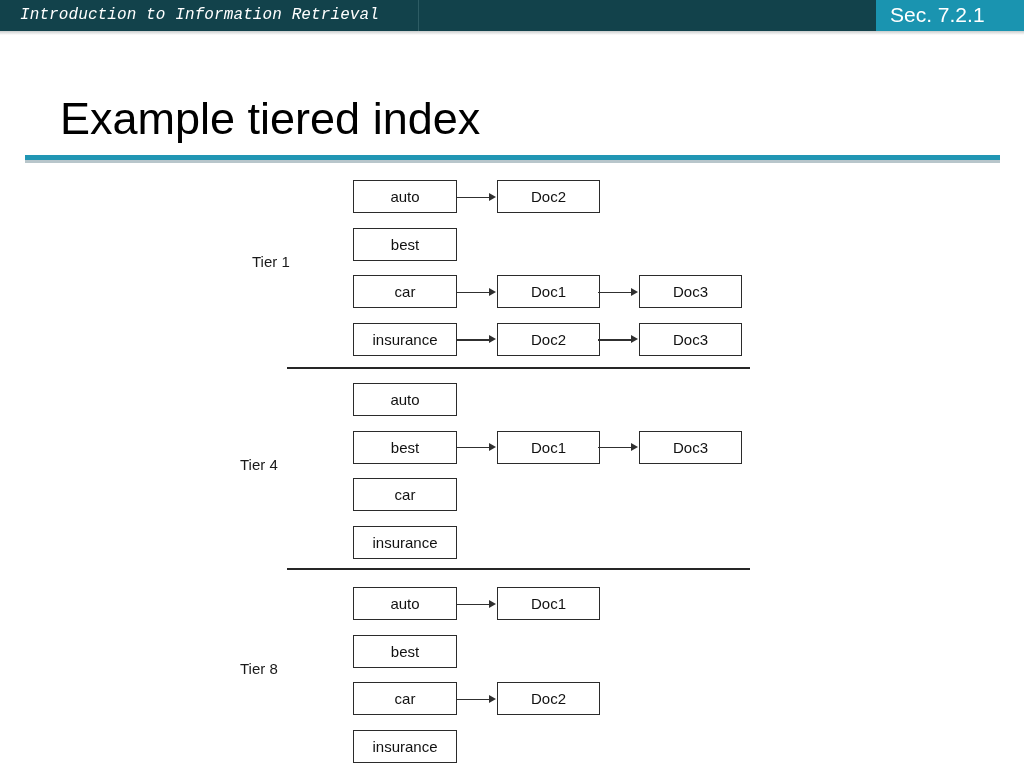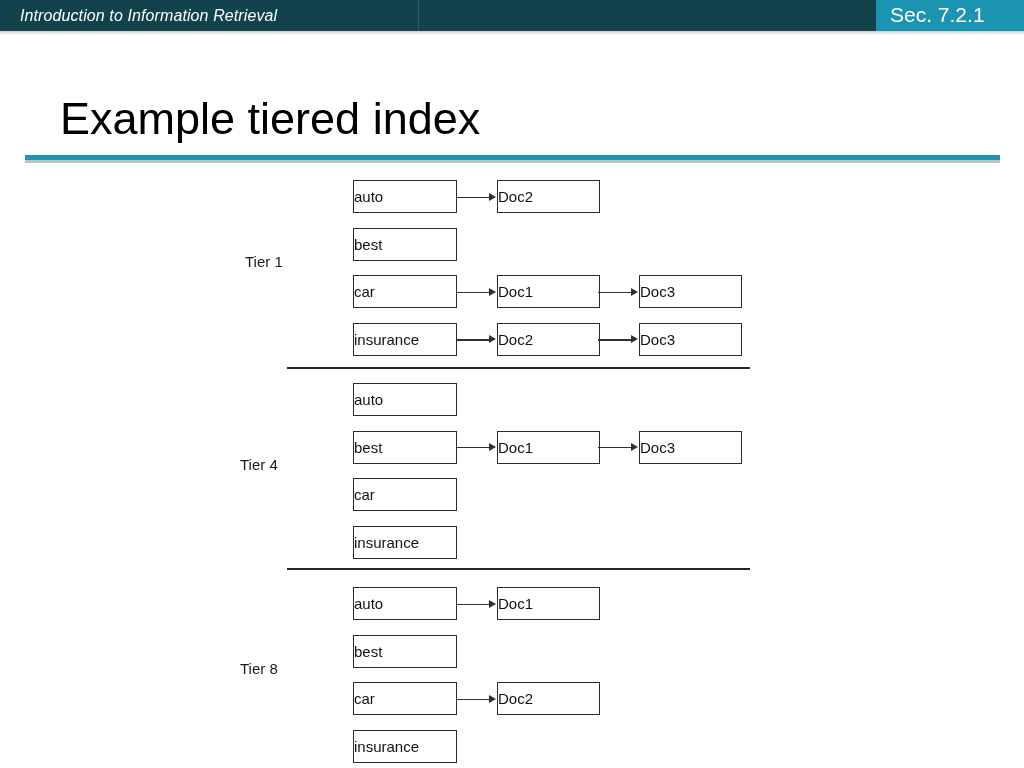--- a/index.html
+++ b/index.html
@@ -44,20 +44,21 @@
     position: absolute;
     left: 20px;
     top: 0;
     height: 31px;
     line-height: 31px;
     color: #ffffff;
     font-size: 16px;
     font-style: italic;
     white-space: nowrap;
     letter-spacing: 0.1px;
+    font-family: Liberation Mono, monospace;
   }
   .sec-badge {
     position: absolute;
     left: 876px;
     top: 0;
     width: 172px;
     height: 31px;
     background: #1a94b0;
   }
   .sec-badge-label {
@@ -110,21 +111,21 @@
     position: absolute;
     font-size: 15px;
     color: #1a1a1a;
     white-space: nowrap;
   }
   .node-box {
     position: absolute;
     box-sizing: border-box;
     border: 1.4px solid #2b2b2b;
     background: #ffffff;
-    text-align: left;
+    text-align: center;
     font-size: 15px;
     color: #111111;
     white-space: nowrap;
     overflow: hidden;
   }
   .term-box {
     width: 104px;
     height: 33px;
     line-height: 31px;
   }
@@ -162,21 +163,21 @@
     <div class="sec-badge-label">Sec. 7.2.1</div>
   </div>
 </div>
 <div class="header-bar-shadow"></div>
 
 <div class="slide-title">Example tiered index</div>
 <div class="title-rule"></div>
 <div class="title-rule-shadow"></div>
 
 <div class="diagram" id="diagram-root">
-    <div class="tier-label" style="left: 245px; top: 253.4px;">Tier 1</div>
+    <div class="tier-label" style="left: 252px; top: 253.4px;">Tier 1</div>
     <div class="node-box term-box" style="left: 353px; top: 180px;">auto</div>
     <div class="arrow-line" style="left: 457px; top: 196.5px; width: 33px;"></div>
     <div class="arrow-head" style="left: 489px; top: 192.5px;"></div>
     <div class="node-box doc-box" style="left: 497px; top: 180px;">Doc2</div>
     <div class="node-box term-box" style="left: 353px; top: 227.6px;">best</div>
     <div class="node-box term-box" style="left: 353px; top: 275.2px;">car</div>
     <div class="arrow-line" style="left: 457px; top: 291.7px; width: 33px;"></div>
     <div class="arrow-head" style="left: 489px; top: 287.7px;"></div>
     <div class="node-box doc-box" style="left: 497px; top: 275.2px;">Doc1</div>
     <div class="arrow-line" style="left: 598px; top: 291.7px; width: 34px;"></div>

